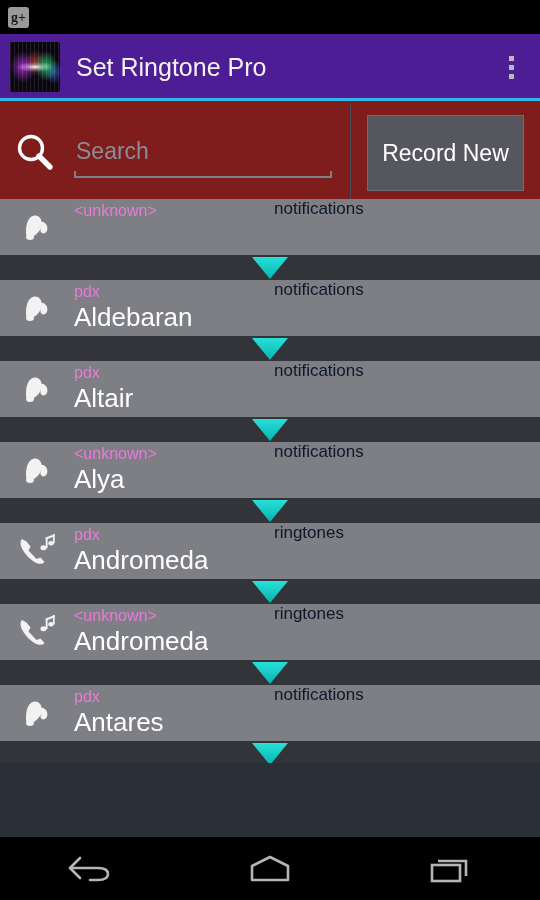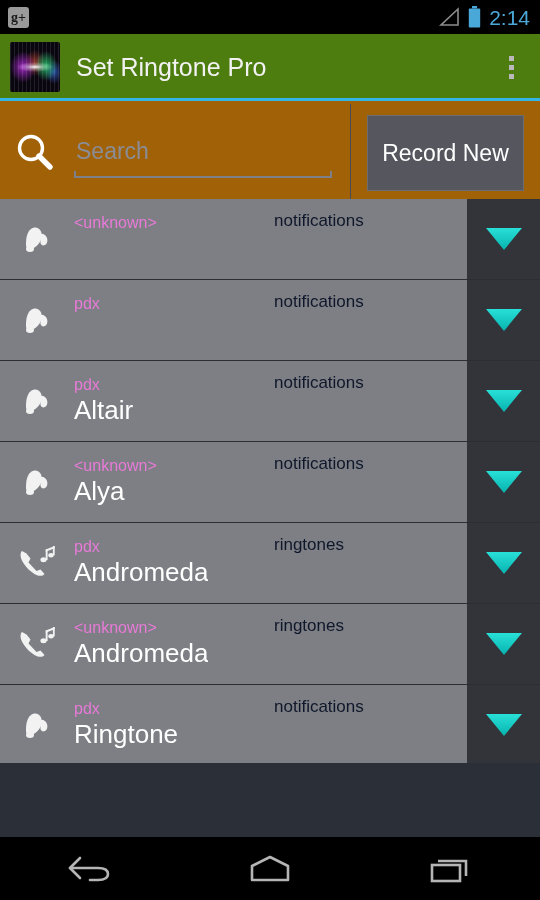--- a/index.html
+++ b/index.html
@@ -57,21 +57,21 @@
     font-size: 21px;
     letter-spacing: 0px;
     line-height: 21px;
   }
 
   
   .actionbar {
     position: absolute;
     left: 0; top: 34px;
     width: 540px; height: 66px;
-    background: #4d7c0f;
+    background: #4c1d95;
     display: flex;
     align-items: center;
     box-sizing: border-box;
     padding: 0 12px 0 10px;
   }
   .app-logo {
     width: 50px; height: 50px;
     border-radius: 2px;
     background:
       radial-gradient(ellipse 60% 16% at 50% 50%, rgba(255,255,255,0.95) 0%, rgba(255,255,255,0.35) 28%, rgba(255,255,255,0) 62%),
@@ -121,21 +121,21 @@
     left: 0; top: 98px;
     width: 540px; height: 3px;
     background: #33b5e5;
   }
 
   
   .searchbar {
     position: absolute;
     left: 0; top: 101px;
     width: 540px; height: 104px;
-    background: #a16207;
+    background: #7f1d1d;
     display: flex;
     align-items: center;
     box-sizing: border-box;
   }
   .search-section {
     width: 351px;
     height: 98px;
     display: flex;
     align-items: center;
     box-sizing: border-box;
@@ -208,20 +208,21 @@
     height: 564px;
     overflow: hidden;
   }
   .row {
     position: relative;
     height: 80px;
     display: flex;
     align-items: stretch;
     border-bottom: 1px solid #2b2d35;
     background: #7d7f84;
+    flex-direction: column;
   }
   .row-main {
     width: 467px;
     display: flex;
     align-items: center;
     box-sizing: border-box;
     padding-left: 12px;
     background: #7d7f84;
     cursor: pointer;
   }
@@ -306,30 +307,20 @@
     cursor: pointer;
   }
 </style>
 </head>
 <body>
 
 <div class="phone">
 
   <div class="statusbar">
     <div class="gplus-icon">g+</div>
-    <div class="status-right">
-      <svg class="signal-icon" width="22" height="20" viewBox="0 0 22 20">
-        <path d="M20 2 L20 18 L3 18 Z" fill="none" stroke="#8d8d8d" stroke-width="1.6"></path>
-      </svg>
-      <svg class="battery-icon" width="13" height="22" viewBox="0 0 13 22">
-        <rect x="4" y="0" width="5" height="2.4" fill="#4aa8d8"></rect>
-        <rect x="0.8" y="2.4" width="11.4" height="19" rx="1" fill="#4aa8d8"></rect>
-      </svg>
-      <span class="clock">2:14</span>
-    </div>
   </div>
 
   <div class="actionbar">
     <div class="app-logo"></div>
     <div class="app-title">Set Ringtone Pro</div>
     <div class="overflow-menu">
       <i></i>
         <i></i>
         <i></i>
     </div>
@@ -389,20 +380,21 @@
               <path d="M11 26 C11 20 12 14 16 11 C18 9.5 21 9 23.5 10.5 C26 12 27 15 26.5 19 C26 23 24 26 21 28.5 C18 31 14 31.5 12 30 C11 29.2 11 27.5 11 26 Z" fill="#f2f2f2"></path>
               <path d="M25 16 C28 15 31 17 32 20 C33 23 32 26 30 27 C28 28 26 27 25.5 25 Z" fill="#f2f2f2"></path>
               <ellipse cx="15" cy="31" rx="4" ry="3" fill="#f2f2f2"></ellipse>
             </svg>
           </div>
           <div class="row-text">
             <div class="row-meta">
               <span class="row-artist">pdx</span>
               <span class="row-category">notifications</span>
             </div>
+            <div class="row-title">Aldebaran</div>
           </div>
         </div>
         <div class="row-dropdown">
           <svg class="caret-icon" width="40" height="26" viewBox="0 0 40 26">
             <defs>
               <linearGradient id="cg" x1="0" y1="0" x2="0" y2="1">
                 <stop offset="0" stop-color="#28e0d8"></stop>
                 <stop offset="1" stop-color="#07b3ae"></stop>
               </linearGradient>
             </defs>
@@ -539,21 +531,21 @@
               <path d="M11 26 C11 20 12 14 16 11 C18 9.5 21 9 23.5 10.5 C26 12 27 15 26.5 19 C26 23 24 26 21 28.5 C18 31 14 31.5 12 30 C11 29.2 11 27.5 11 26 Z" fill="#f2f2f2"></path>
               <path d="M25 16 C28 15 31 17 32 20 C33 23 32 26 30 27 C28 28 26 27 25.5 25 Z" fill="#f2f2f2"></path>
               <ellipse cx="15" cy="31" rx="4" ry="3" fill="#f2f2f2"></ellipse>
             </svg>
           </div>
           <div class="row-text">
             <div class="row-meta">
               <span class="row-artist">pdx</span>
               <span class="row-category">notifications</span>
             </div>
-            <div class="row-title">Ringtone</div>
+            <div class="row-title">Antares</div>
           </div>
         </div>
         <div class="row-dropdown">
           <svg class="caret-icon" width="40" height="26" viewBox="0 0 40 26">
             <defs>
               <linearGradient id="cg" x1="0" y1="0" x2="0" y2="1">
                 <stop offset="0" stop-color="#28e0d8"></stop>
                 <stop offset="1" stop-color="#07b3ae"></stop>
               </linearGradient>
             </defs>

